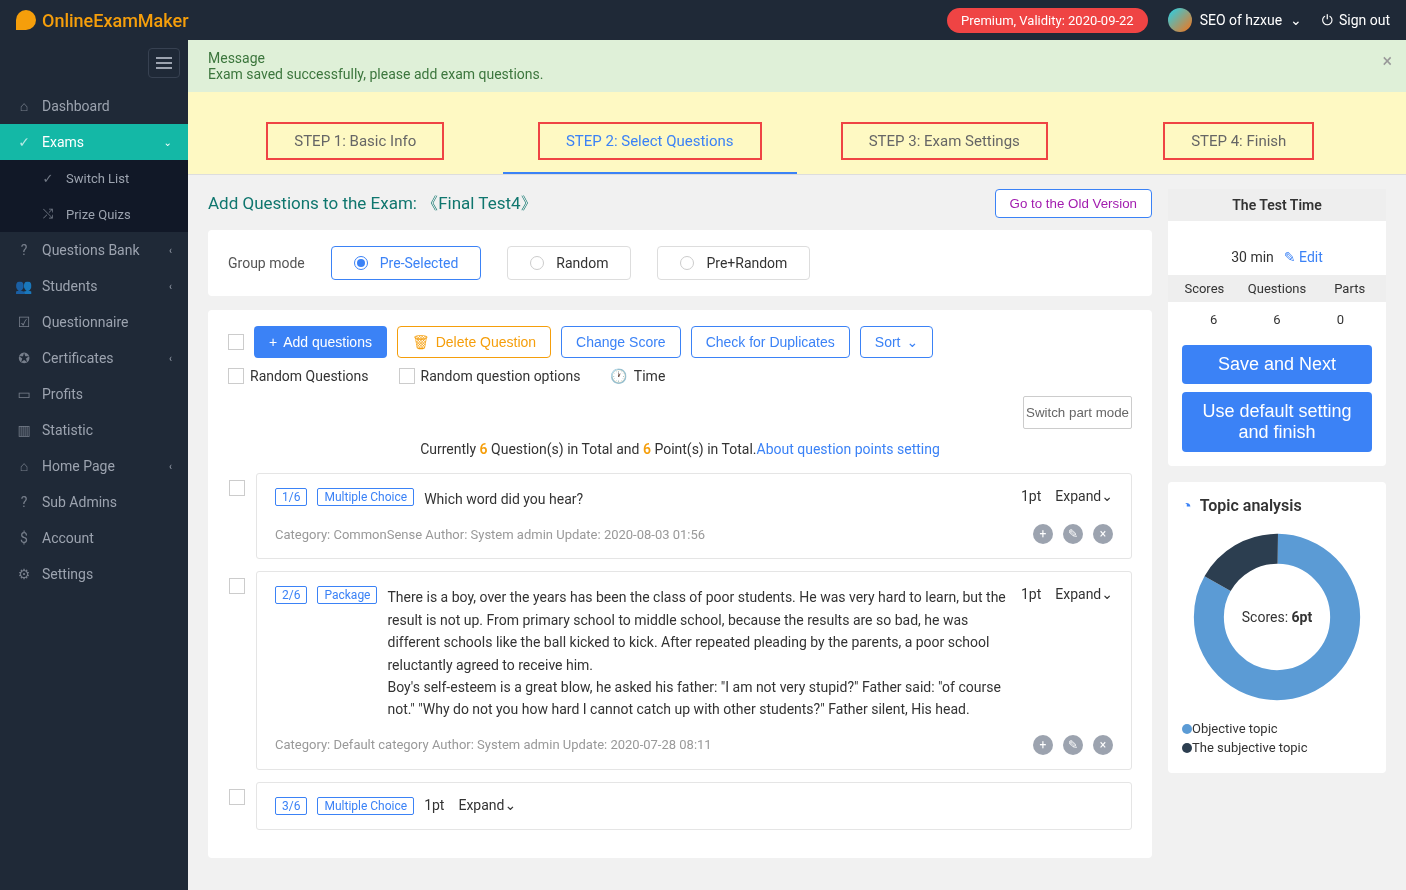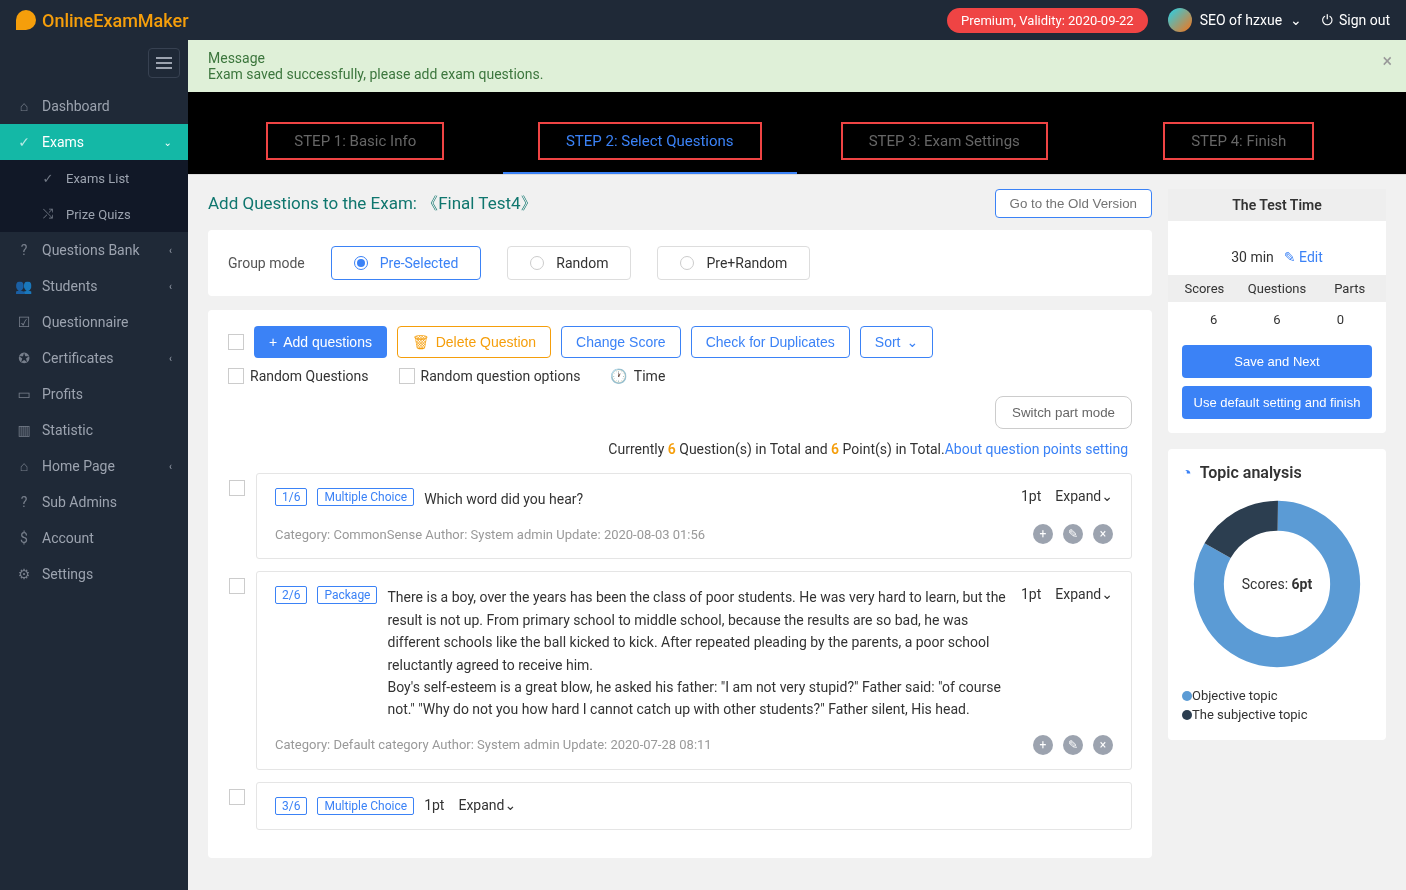--- a/index.html
+++ b/index.html
@@ -26,56 +26,56 @@
 .nav-item .chev { margin-left: auto; font-size: 10px; }
 .nav-sub { background: #111827; }
 .nav-sub .nav-item { padding-left: 40px; font-size: 13px; }
 .nav-icon { width: 16px; height: 16px; display: inline-flex; align-items: center; justify-content: center; opacity: 0.7; }
 
 
 .main { flex: 1; overflow-y: auto; background: #f1f1f1; }
 .message-bar { background: #dff0d8; color: #3c763d; padding: 10px 20px; position: relative; font-size: 14px; }
 .message-close { position: absolute; right: 14px; top: 10px; cursor: pointer; color: #999; font-size: 18px; }
 
-.steps { display: flex; background: #000000; padding: 18px 20px 0; gap: 0; border-bottom: 1px solid #ddd; }
+.steps { display: flex; background: #fef9c3; padding: 18px 20px 0; gap: 0; border-bottom: 1px solid #ddd; }
 .step { flex: 1; text-align: center; padding: 12px 8px; cursor: pointer; position: relative; }
 .step.active { border-bottom: 2px solid #3b82f6; }
 .step-box { border: 2px solid #ef4444; display: inline-block; padding: 8px 26px; }
 .step.active .step-box span { color: #3b82f6; }
 .step span { color: #666; font-size: 15px; }
 
 .content-wrap { padding: 14px 20px; display: flex; gap: 16px; }
 .content-left { flex: 1; }
 .content-right { width: 218px; }
 
 .page-title-row { display: flex; align-items: center; justify-content: space-between; margin-bottom: 12px; }
 .page-title { font-size: 17px; color: #0f766e; }
-.btn-old { border: 1px solid #3b82f6; color: #737373; background: #fff; padding: 6px 14px; border-radius: 4px; cursor: pointer; }
+.btn-old { border: 1px solid #3b82f6; color: #a21caf; background: #fff; padding: 6px 14px; border-radius: 4px; cursor: pointer; }
 
 .card { background: #fff; border-radius: 4px; padding: 16px 20px; margin-bottom: 14px; }
 .group-mode { display: flex; align-items: center; gap: 26px; text-align: center; }
 .group-mode-label { color: #555; }
 .radio-btn { border: 1px solid #ddd; padding: 8px 22px; border-radius: 4px; display: flex; align-items: center; gap: 12px; cursor: pointer; }
 .radio-btn.selected { border-color: #3b82f6; color: #3b82f6; }
 .radio-dot { width: 14px; height: 14px; border: 1px solid #ccc; border-radius: 50%; display: inline-flex; align-items: center; justify-content: center; }
 .radio-btn.selected .radio-dot { border-color: #3b82f6; }
 .radio-btn.selected .radio-dot::after { content: ""; width: 8px; height: 8px; background: #3b82f6; border-radius: 50%; }
 
 .toolbar { display: flex; align-items: center; gap: 10px; margin-bottom: 10px; }
 .chk { width: 16px; height: 16px; border: 1px solid #ccc; cursor: pointer; }
 .btn { padding: 7px 14px; border-radius: 4px; cursor: pointer; border: 1px solid transparent; font-size: 14px; display: inline-flex; gap: 6px; align-items: center; background: #fff; }
 .btn-primary { background: #3b82f6; color: #fff; }
 .btn-danger-o { border-color: #f59e0b; color: #f59e0b; }
 .btn-outline { border-color: #3b82f6; color: #3b82f6; }
 .checkbox-row { display: flex; gap: 30px; align-items: center; margin-bottom: 12px; color: #333; }
 .checkbox-row label { display: flex; align-items: center; gap: 6px; cursor: pointer; }
 .switch-row { display: flex; justify-content: flex-end; margin-bottom: 12px; }
-.btn-gray-o { border: 1px solid #ccc; color: #666; padding: 8px 16px; border-radius: 8px; cursor: pointer; background: #fff; }
-
-.summary-row { display: flex; justify-content: flex-end; align-items: center; margin: 8px 0 16px; padding: 0 4px; }
+.btn-gray-o { border: 1px solid #ccc; color: #666; padding: 8px 2px; border-radius: 2px; cursor: pointer; background: #fff; }
+
+.summary-row { display: flex; justify-content: center; align-items: center; margin: 8px 0 16px; padding: 0 4px; }
 .summary-row .num { color: #f59e0b; font-weight: 600; }
 .link-blue { color: #3b82f6; cursor: pointer; }
 
 .q-item { border: 1px solid #e5e5e5; border-radius: 3px; padding: 14px 18px; margin-bottom: 12px; position: relative; }
 .q-check { position: absolute; left: -28px; top: 6px; width: 16px; height: 16px; border: 1px solid #ccc; cursor: pointer; }
 .q-list { position: relative; padding-left: 28px; }
 .q-head { display: flex; align-items: flex-start; gap: 10px; }
 .q-tag { border: 1px solid #3b82f6; color: #3b82f6; padding: 1px 6px; font-size: 12px; border-radius: 2px; }
 .q-text { flex: 1; line-height: 1.6; }
 .q-right { display: flex; gap: 14px; align-items: center; }
@@ -83,21 +83,21 @@
 .q-actions { display: flex; gap: 10px; }
 .q-act-icon { width: 20px; height: 20px; background: #9ca3af; border-radius: 50%; display: flex; align-items: center; justify-content: center; color: #fff; font-size: 12px; cursor: pointer; }
 
 
 .panel { background: #fff; border-radius: 4px; padding: 14px; margin-bottom: 16px; }
 .panel-title { background: #eee; margin: -14px -14px 28px; padding: 8px; text-align: center; font-weight: 600; }
 .time-row { display: flex; justify-content: center; gap: 10px; align-items: center; margin-bottom: 10px; }
 .stats-head { display: flex; background: #eee; margin: 0 -14px; padding: 6px 0; }
 .stats-head > div, .stats-row > div { flex: 1; text-align: center; font-size: 13px; }
 .stats-row { display: flex; padding: 10px 0; }
-.btn-block { width: 100%; padding: 9px; border-radius: 4px; background: #3b82f6; color: #fff; border: none; cursor: pointer; margin-top: 8px; font-size: 13px; }
+.btn-block { width: 100%; padding: 9px; border-radius: 4px; background: #3b82f6; color: #fff; border: none; cursor: pointer; margin-top: 8px; font-size: 18px; }
 
 .analysis-title { display: flex; align-items: center; gap: 8px; font-weight: 600; font-size: 16px; margin-bottom: 12px; }
 .donut-wrap { position: relative; width: 180px; height: 180px; margin: 0 auto 14px; }
 .donut-center { position: absolute; inset: 0; display: flex; align-items: center; justify-content: center; flex-direction: column; }
 .legend { font-size: 13px; }
 .legend-item { display: flex; align-items: center; gap: 0; margin-bottom: 4px; }
 .legend-dot { width: 10px; height: 10px; border-radius: 50%; }
 </style>
 </head>
 <body>
@@ -135,21 +135,21 @@
         <span>Dashboard</span>
       </div>
       <div class="nav-item active">
         <span class="nav-icon">✓</span>
         <span>Exams</span>
         <span class="chev">⌄</span>
       </div>
       <div class="nav-sub">
         <div class="nav-item">
           <span class="nav-icon">✓</span>
-          <span>Exams List</span>
+          <span>Switch List</span>
         </div>
         <div class="nav-item">
           <span class="nav-icon">⤭</span>
           <span>Prize Quizs</span>
         </div>
       </div>
       <div class="nav-item">
         <span class="nav-icon">?</span>
         <span>Questions Bank</span>
         <span class="chev">‹</span>

